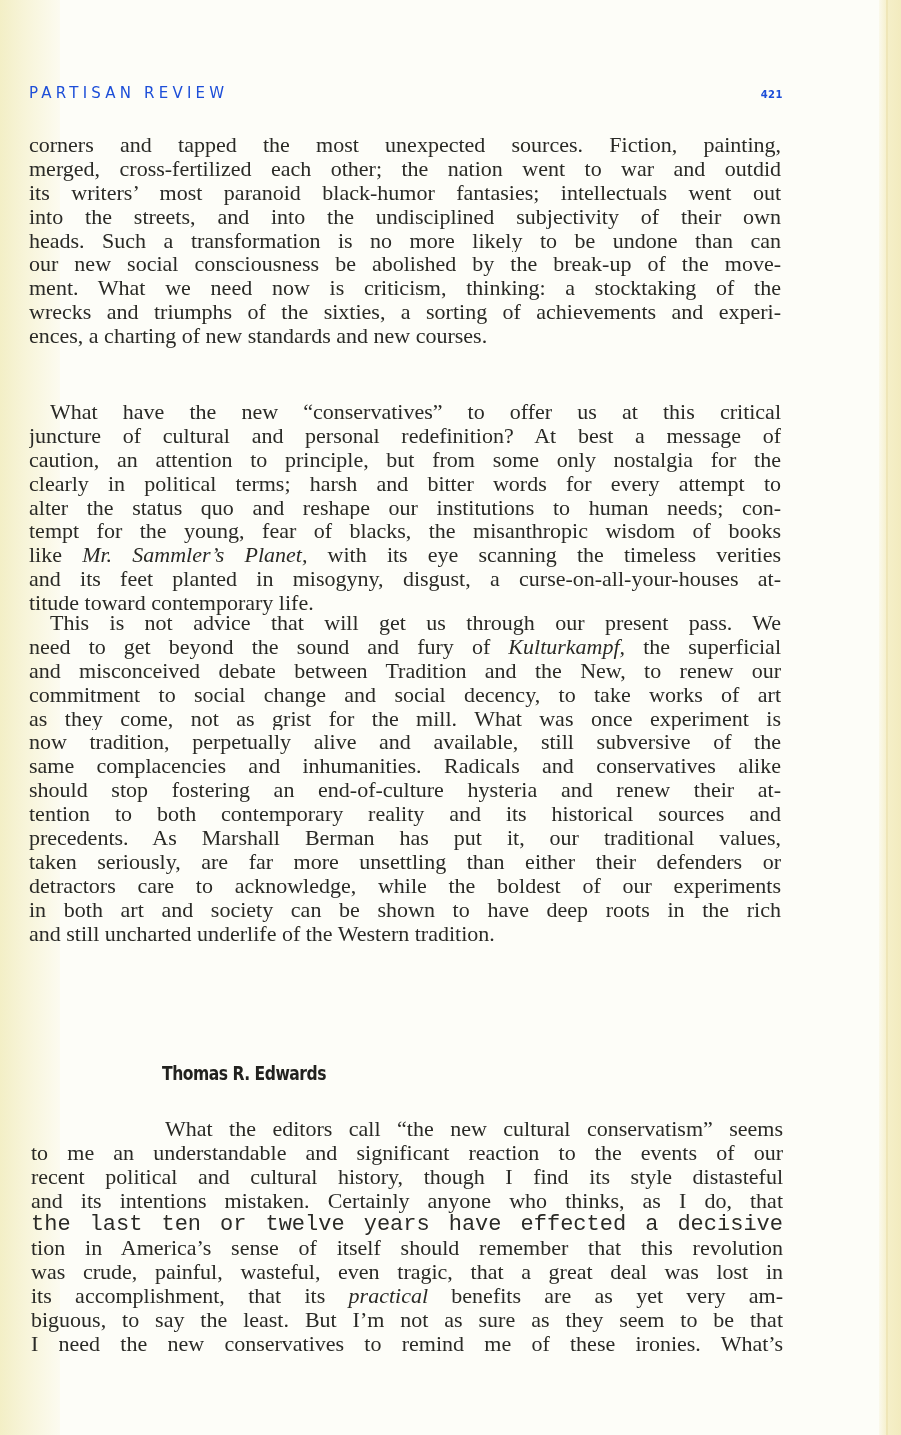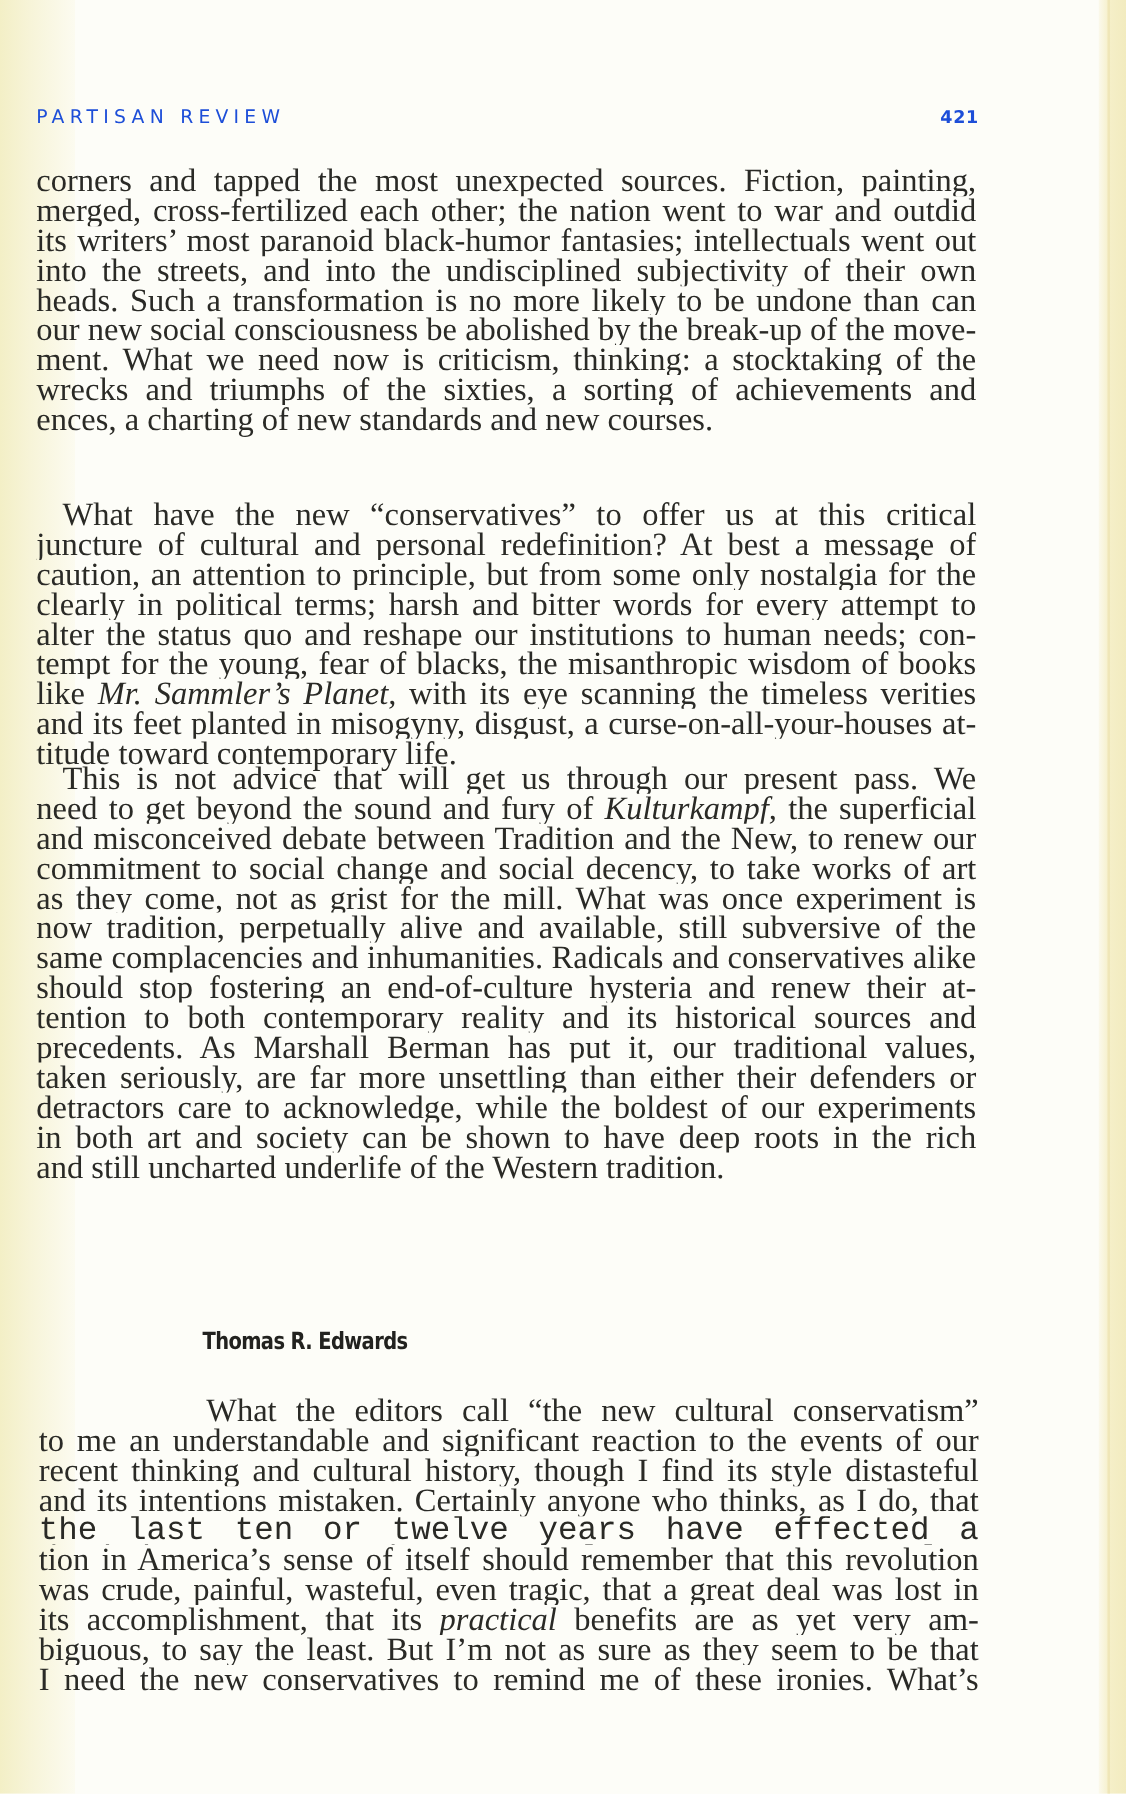--- a/index.html
+++ b/index.html
@@ -22,25 +22,25 @@
       position: absolute; left: 886px; top: 0; width: 2px; height: 1435px;
       background: #efe6b8;
     }
     .running-head {
       position: absolute; left: 29px; top: 84px; width: 412px;
       display: flex; justify-content: space-between; align-items: baseline;
       font-family: "DejaVu Sans", "Liberation Sans", sans-serif;
       font-size: 15px; color: #1d4ed8;
     }
     .journal-title { letter-spacing: 4.2px; font-weight: normal; }
-    .page-number { font-weight: bold; font-size: 14px; letter-spacing: 0.5px; }
+    .page-number { font-weight: bold; font-size: 10px; letter-spacing: 0.5px; }
     .running-head { width: 754px; }
     .block {
       position: absolute; left: 29px; width: 752px;
-      font-size: 26px; line-height: 23.9px;
+      font-size: 22px; line-height: 23.9px;
     }
     .line {
       display: block; text-align: justify; text-align-last: justify;
       white-space: nowrap; height: 23.9px;
     }
     .line.last { text-align-last: left; }
     .line.indent { padding-left: 21px; }
     .line.indent-big { padding-left: 134px; }
     em { font-style: italic; }
     .author {
@@ -102,21 +102,21 @@
   <span class="line" style="white-space: normal; overflow: hidden;">detractors care to acknowledge, while the boldest of our experiments</span>
   <span class="line" style="white-space: normal; overflow: hidden;">in both art and society can be shown to have deep roots in the rich</span>
   <span class="line last">and still uncharted underlife of the Western tradition.</span>
 </div>
 
 <h2 class="author" style="margin:0;">Thomas R. Edwards</h2>
 
 <div class="block" style="top:1117px; left:31px;">
   <span class="line indent-big" style="white-space: normal; overflow: hidden;">What the editors call “the new cultural conservatism” seems</span>
   <span class="line" style="white-space: normal; overflow: hidden;">to me an understandable and significant reaction to the events of our</span>
-  <span class="line" style="white-space: normal; overflow: hidden;">recent thinking and cultural history, though I find its style distasteful</span>
+  <span class="line" style="white-space: normal; overflow: hidden;">recent political and cultural history, though I find its style distasteful</span>
   <span class="line" style="white-space: normal; overflow: hidden;">and its intentions mistaken. Certainly anyone who thinks, as I do, that</span>
   <span class="line" style="white-space: normal; overflow: hidden; font-family: Liberation Mono, monospace;">the last ten or twelve years have effected a decisive and salutary revolu-</span>
   <span class="line" style="white-space: normal; overflow: hidden;">tion in America’s sense of itself should remember that this revolution</span>
   <span class="line" style="white-space: normal; overflow: hidden;">was crude, painful, wasteful, even tragic, that a great deal was lost in</span>
   <span class="line" style="white-space: normal; overflow: hidden;"><span>its accomplishment, that its </span><em>practical</em><span> benefits are as yet very am-</span></span>
   <span class="line" style="white-space: normal; overflow: hidden;">biguous, to say the least. But I’m not as sure as they seem to be that</span>
   <span class="line" style="white-space: normal; overflow: hidden;">I need the new conservatives to remind me of these ironies. What’s</span>
 </div>
 
 </body></html>

